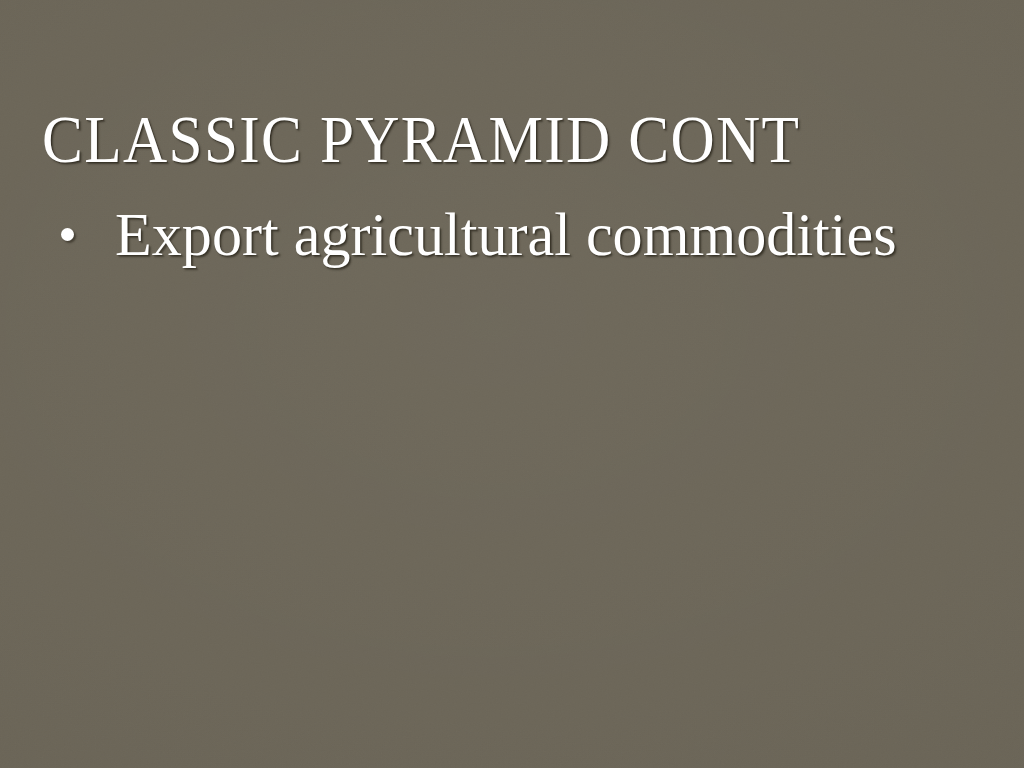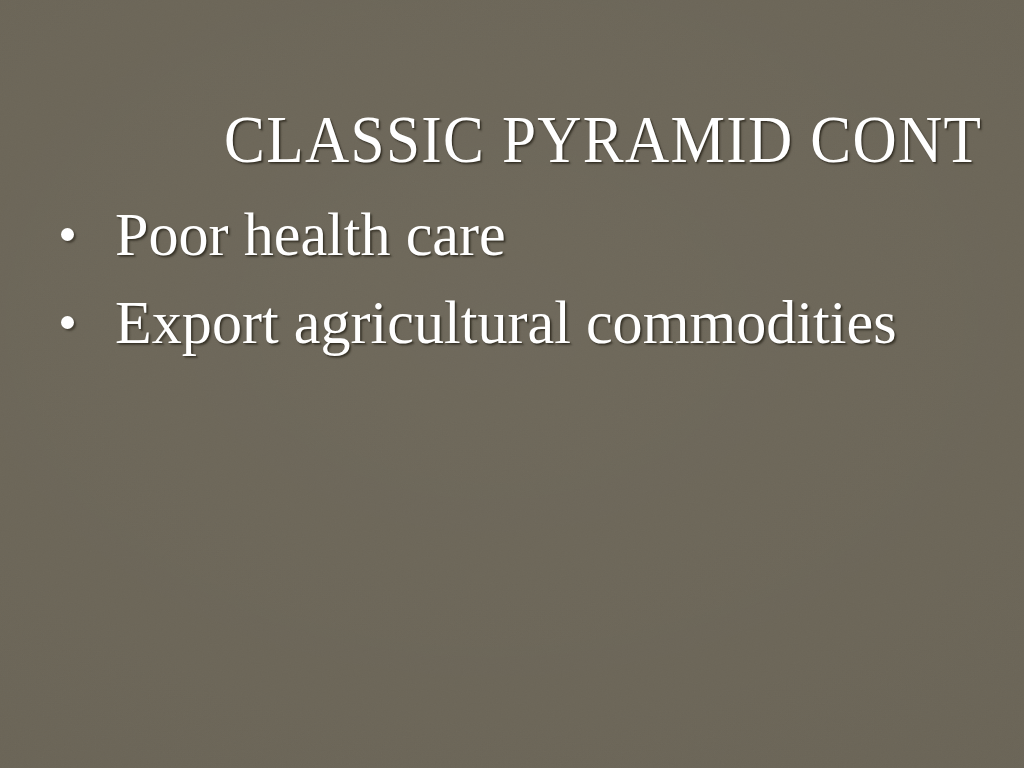--- a/index.html
+++ b/index.html
@@ -43,21 +43,21 @@
     pointer-events: none;
     opacity: 0.30;
   }
 
   
   .title-block {
     position: absolute;
     left: 0;
     top: 56px;
     width: 1024px;
-    text-align: right;
+    text-align: left;
   }
 
   .slide-title {
     display: inline-block;
     color: #ffffff;
     font-family: "Liberation Serif", "DejaVu Serif", serif;
     font-size: 68px;
     font-weight: 400;
     line-height: 74px;
     letter-spacing: 1.5px;
@@ -134,24 +134,20 @@
     <rect width="1024" height="768" filter="url(#grainFilter)"></rect>
   </svg>
 
   <div class="title-block">
     <h1 class="slide-title">CLASSIC PYRAMID CONT</h1>
   </div>
 
   <ul class="bullet-list">
 
 
-    <li class="bullet-item">
-      <span class="bullet-dot"></span>
-      <span class="bullet-text">Poor health care</span>
-    </li>
 
 
 
     <li class="bullet-item">
       <span class="bullet-dot"></span>
       <span class="bullet-text">Export agricultural commodities</span>
     </li>
 
   </ul>
 

